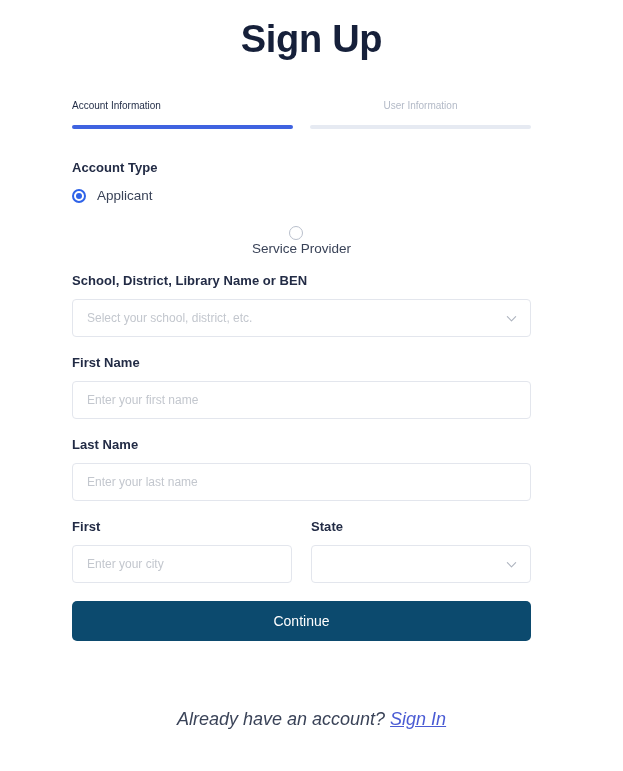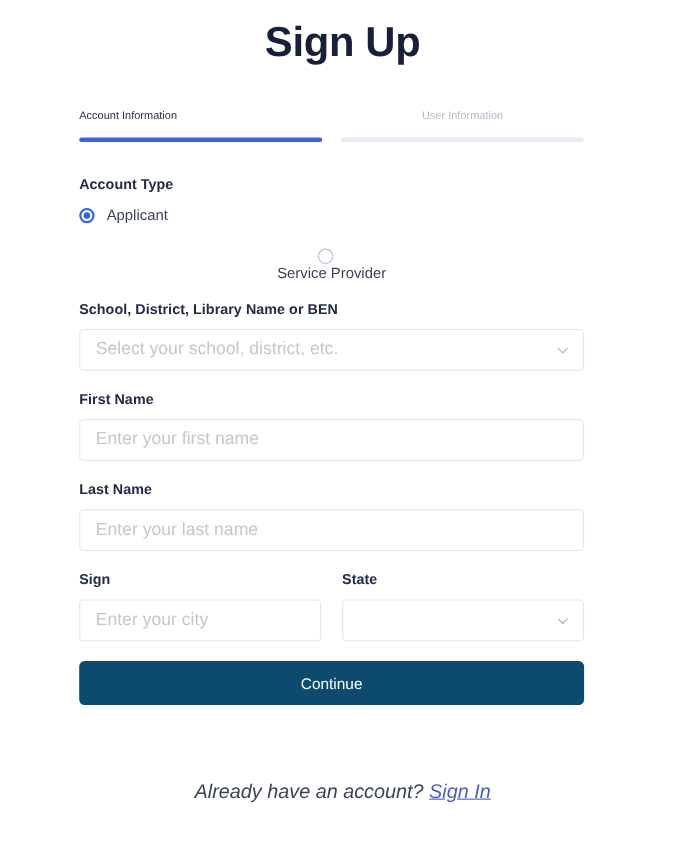--- a/index.html
+++ b/index.html
@@ -135,21 +135,21 @@
     position: relative;
     height: 38px;
     border: 1px solid #e3e6ed;
     border-radius: 4px;
     background: #ffffff;
     display: flex;
     align-items: center;
     padding: 0 14px;
   }
   .input-placeholder {
-    font-size: 16px;
+    font-size: 12px;
     color: #c3c7ce;
     line-height: 18px;
     white-space: nowrap;
     overflow: hidden;
   }
   .chevron {
     position: absolute;
     right: 13px;
     top: 50%;
     width: 11px;
@@ -258,21 +258,21 @@
 
     <div class="field">
       <span class="field-label">Last Name</span>
       <div class="input-box">
         <span class="input-placeholder">Enter your last name</span>
       </div>
     </div>
 
     <div class="row-2">
       <div class="col">
-        <span class="field-label">Sign</span>
+        <span class="field-label">First</span>
         <div class="input-box">
           <span class="input-placeholder">Enter your city</span>
         </div>
       </div>
       <div class="col">
         <span class="field-label">State</span>
         <div class="input-box">
           <span class="input-placeholder"></span>
           <span class="chevron">
             <svg viewBox="0 0 12 12" width="11" height="11" fill="none" stroke="currentColor" stroke-width="1.2" stroke-linecap="round" stroke-linejoin="round">

